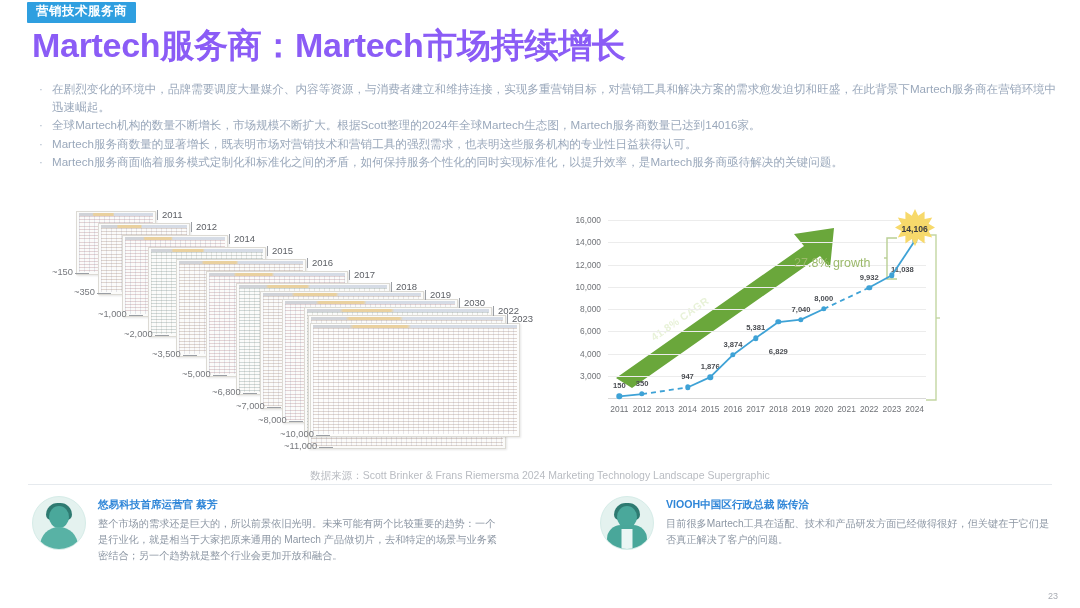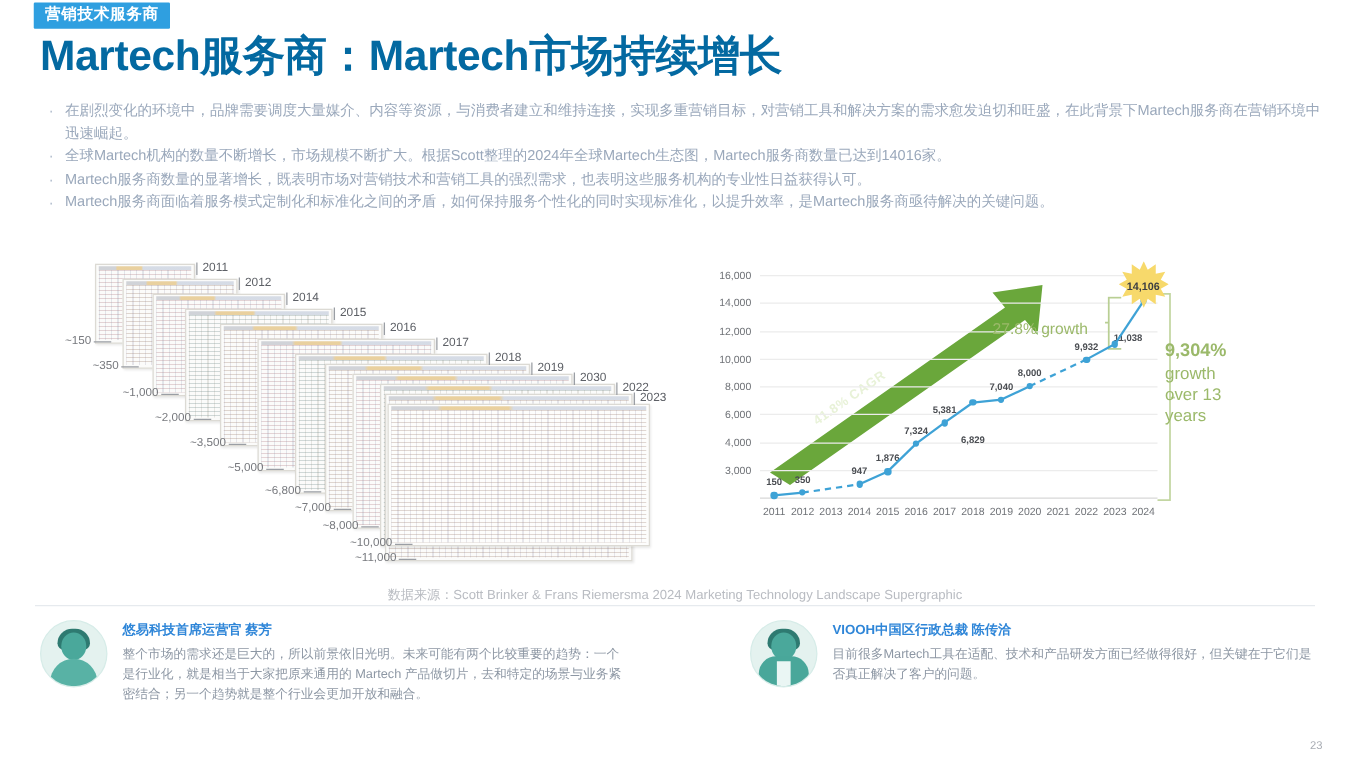--- a/index.html
+++ b/index.html
@@ -12,21 +12,21 @@
 
   
   .badge{
     position:absolute;left:27px;top:2px;
     background:#2f9fe0;color:#fff;font-weight:bold;font-size:12.5px;
     padding:3px 9px 4px 9px;letter-spacing:.5px;line-height:1.1;
     border-radius:1px;
   }
   .title{
     position:absolute;left:32px;top:26px;
-    font-size:34px;font-weight:bold;color:#0369a1;letter-spacing:-.3px;
+    font-size:34px;font-weight:bold;color:#8b5cf6;letter-spacing:-.3px;
     line-height:1.15;white-space:nowrap;
   }
   .bullets{
     position:absolute;left:30px;top:80px;width:1030px;
   }
   .bullet{
     display:flex;align-items:flex-start;
     color:#9aa8bb;font-size:11.6px;line-height:17.5px;margin-bottom:1px;
   }
   .bullet .dot{
@@ -330,21 +330,21 @@
         </svg>
         <div class="pt" style="left: 11.3571px; top: 176.331px; z-index: 4;"></div>
         <div class="dlabel" style="left: 11.3571px; top: 170.331px; text-align: right;">150</div>
         <div class="pt" style="left: 34.0714px; top: 174.106px; z-index: 4;"></div>
         <div class="dlabel" style="left: 34.0714px; top: 168.106px;">350</div>
         <div class="pt" style="left: 79.5px; top: 167.465px; z-index: 4;"></div>
         <div class="dlabel" style="left: 79.5px; top: 161.465px;">947</div>
         <div class="pt" style="left: 102.214px; top: 157.13px; z-index: 4;"></div>
         <div class="dlabel" style="left: 102.214px; top: 151.13px;">1,876</div>
         <div class="pt" style="left: 124.929px; top: 134.902px; z-index: 4;"></div>
-        <div class="dlabel" style="left: 124.929px; top: 128.902px;">7,324</div>
+        <div class="dlabel" style="left: 124.929px; top: 128.902px;">3,874</div>
         <div class="pt" style="left: 147.643px; top: 118.136px; z-index: 4;"></div>
         <div class="dlabel" style="left: 147.643px; top: 112.136px;">5,381</div>
         <div class="pt" style="left: 170.357px; top: 102.027px; z-index: 4;"></div>
         <div class="dlabel" style="left: 170.357px; top: 96.0274px; margin-top: 40px;">6,829</div>
         <div class="pt" style="left: 193.071px; top: 99.68px; z-index: 4;"></div>
         <div class="dlabel" style="left: 193.071px; top: 93.68px;">7,040</div>
         <div class="pt" style="left: 215.786px; top: 89px; z-index: 4;"></div>
         <div class="dlabel" style="left: 215.786px; top: 83px;">8,000</div>
         <div class="pt" style="left: 261.214px; top: 67.5065px; z-index: 4;"></div>
         <div class="dlabel" style="left: 261.214px; top: 61.5065px;">9,932</div>
@@ -358,26 +358,20 @@
       </div>
     <div class="growth27" style="left:246px;top:44px;">27.8% growth</div>
     <svg style="position:absolute;left:336px;top:25px;width:14px;height:44px;">
       <path d="M13 1 H3 V42 H13" stroke="#b9cf94" stroke-width="1.4" fill="none"></path>
       <path d="M3 21 H0" stroke="#b9cf94" stroke-width="1.4" fill="none"></path>
     </svg>
     <svg style="position:absolute;left:376px;top:22px;width:16px;height:168px;">
       <path d="M2 1 H12 V166 H2" stroke="#c3d6a2" stroke-width="1.4" fill="none"></path>
       <path d="M12 84 H16" stroke="#c3d6a2" stroke-width="1.4" fill="none"></path>
     </svg>
-    <div class="rightnote">
-      <b>9,304%</b><br>
-      <span>growth</span><br>
-      <span>over 13</span><br>
-      <span>years</span>
-    </div>
   </div>
 
   <div class="source">数据来源：Scott Brinker &amp; Frans Riemersma 2024 Marketing Technology Landscape Supergraphic</div>
 
   <div class="divider"></div>
 
   <div class="quote q1">
     <div class="avatar">
       <div class="av-hair"></div>
       <div class="av-head"></div>

